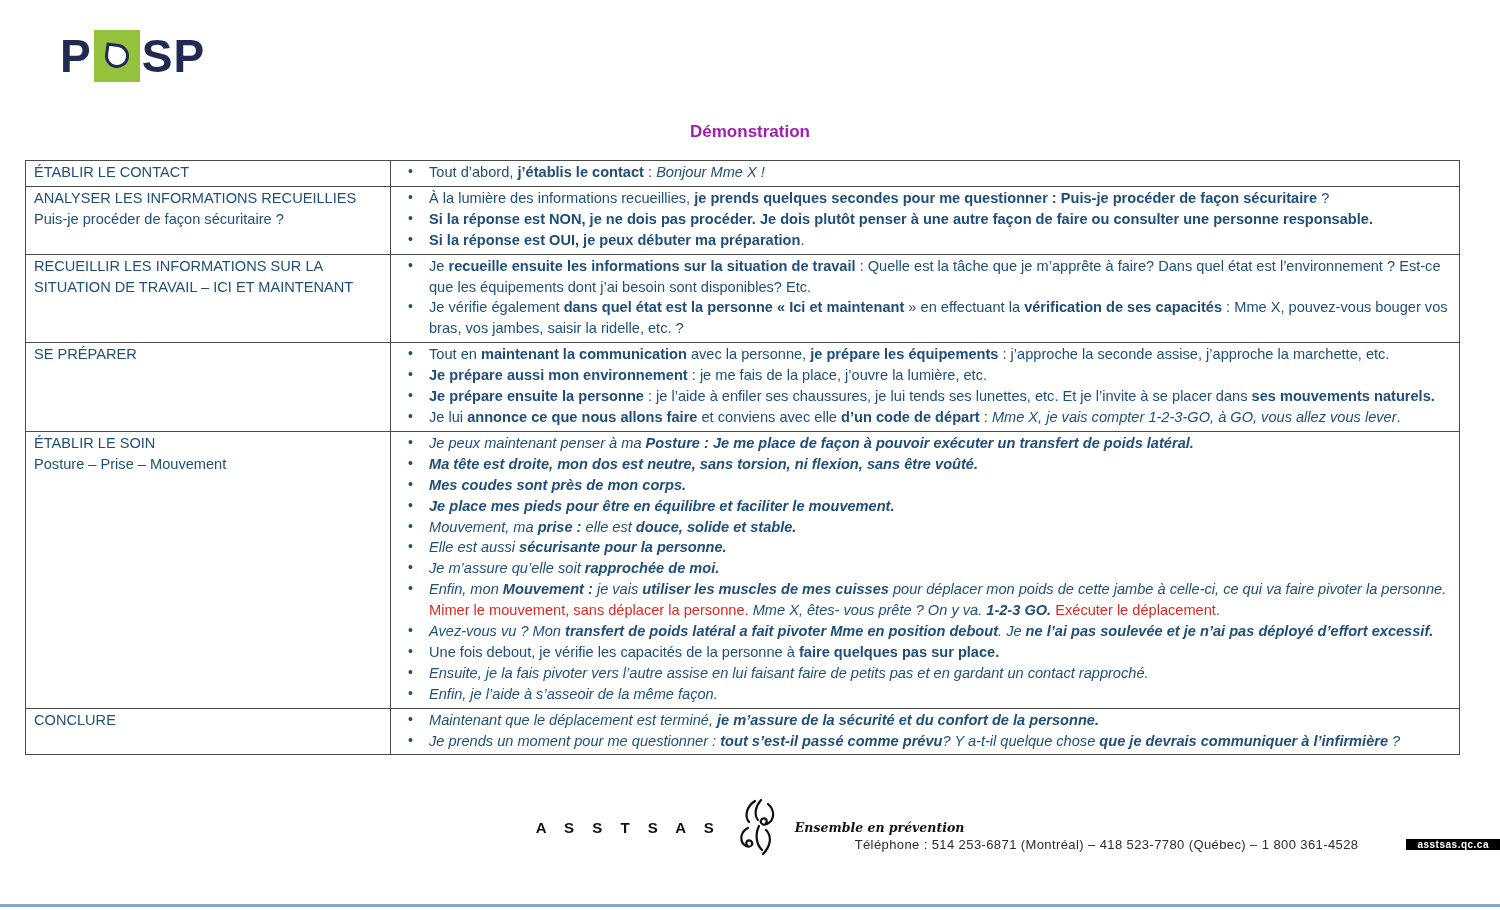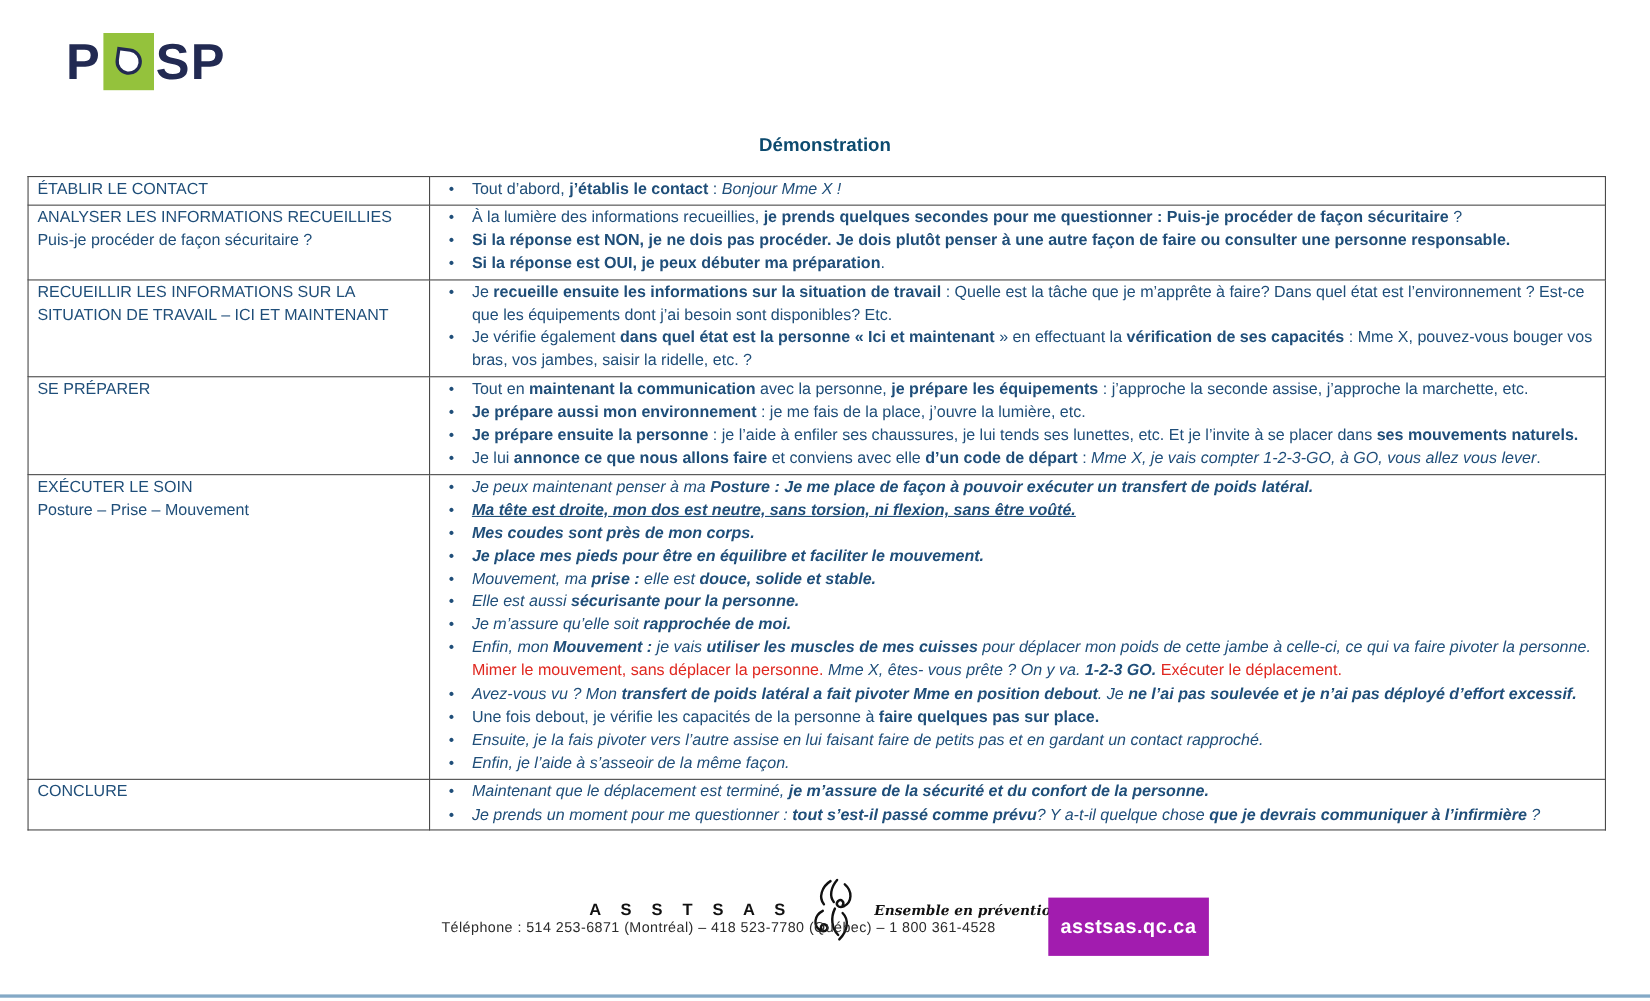--- a/index.html
+++ b/index.html
@@ -14,21 +14,21 @@
   .logo-acronym .dsq { position:relative; width:46px; height:52px; background:#94c23c;
                   margin:0 2px; display:flex; align-items:center; justify-content:center; }
   .logo-acronym .drop { width:24px; height:24px; background:#ffffff;
                   border:3px solid #222a52; border-radius:0 50% 50% 50%;
                   transform:rotate(8deg); }
   .logo-tagline { margin:10px 0 0 28px; font-size:11px; font-weight:700;
                   letter-spacing:1.6px; color:#222a52; line-height:15px; }
 
   
   .title { position:absolute; top:122px; left:0; width:100%; text-align:center;
-           font-size:17px; font-weight:700; color:#0c4a6e; }
+           font-size:17px; font-weight:700; color:#a21caf; }
 
   
   table.demo { position:absolute; left:25px; top:160px; width:1435px;
                border-collapse:collapse; table-layout:fixed; }
   table.demo col.c1 { width:365px; }
   table.demo td { border:1px solid #4a4a4a; vertical-align:top;
                   color:#1f4e79; font-size:14.6px; line-height:20.9px; }
   td.rowhead { padding:1px 8px 3px 8px; font-size:15px; }
   td.rowbody { padding:1px 8px 3px 15px; }
   td.rowbody ul { list-style:none; }
@@ -36,25 +36,25 @@
   td.rowbody .bullet { position:absolute; left:2px; top:-1px; font-size:14px; }
 
   
   .footer-brand { position:absolute; top:798px; left:0; width:100%;
                   display:flex; align-items:center; justify-content:center; }
   .asstsas-name { font-size:15px; font-weight:700; letter-spacing:7px; color:#111;
                   margin-right:10px; }
   .swirl { margin:0 14px 0 4px; }
   .slogan { font-family:"DejaVu Serif", serif; font-style:italic; font-weight:600;
             font-size:12.5px; color:#111; }
-  .footer-contact { position:absolute; top:816px; left:0; width:100%;
-                    display:flex; align-items:center; justify-content:center; gap:48px; }
+  .footer-contact { position:absolute; top:837px; left:0; width:100%;
+                    display:flex; align-items:center; justify-content:flex-end; gap:48px; }
   .phone { font-size:13px; color:#2b2b2b; letter-spacing:0.4px; }
-  .site-badge { background:#a21caf; color:#fff; font-size:18px; font-weight:700;
-                padding:16px 11px; letter-spacing:0.5px; }
+  .site-badge { background:#000000; color:#fff; font-size:10px; font-weight:700;
+                padding:0 11px; letter-spacing:0.5px; }
 
   .bottom-line { position:absolute; left:0; right:0; bottom:3px; height:3px;
                  background:#84a9c6; }
 </style>
 </head>
 <body>
 
 <div class="page">
 
   <div class="logo">
@@ -119,27 +119,27 @@
             <ul>
               <li><span class="bullet">•</span><span>Tout en </span><span style="font-weight: 700;">maintenant la communication</span><span> avec la personne, </span><span style="font-weight: 700;">je prépare les équipements</span><span> : j’approche la seconde assise, j’approche la marchette, etc.</span></li>
               <li><span class="bullet">•</span><span style="font-weight: 700;">Je prépare aussi mon environnement</span><span> : je me fais de la place, j’ouvre la lumière, etc.</span></li>
               <li><span class="bullet">•</span><span style="font-weight: 700;">Je prépare ensuite la personne</span><span> : je l’aide à enfiler ses chaussures, je lui tends ses lunettes, etc.  Et je l’invite à se placer dans </span><span style="font-weight: 700;">ses mouvements naturels.</span></li>
               <li><span class="bullet">•</span><span>Je lui </span><span style="font-weight: 700;">annonce ce que nous allons faire</span><span> et conviens avec elle </span><span style="font-weight: 700;">d’un code de départ</span><span> : </span><span style="font-style: italic;">Mme X, je vais compter 1-2-3-GO, à GO, vous allez vous lever</span><span>.</span></li>
             </ul>
           </td>
         </tr>
         <tr>
           <td class="rowhead">
-            <div>EXÉCUTER LE SOIN</div>
+            <div>ÉTABLIR LE SOIN</div>
             <div>Posture – Prise – Mouvement</div>
           </td>
           <td class="rowbody">
             <ul>
               <li><span class="bullet">•</span><span style="font-style: italic;">Je peux maintenant penser à ma </span><span style="font-weight: 700; font-style: italic;">Posture : Je me place de façon à pouvoir exécuter un transfert de poids latéral.</span></li>
-              <li><span class="bullet">•</span><span style="font-weight: 700; font-style: italic; text-decoration: underline;">Ma tête est droite, mon dos est neutre, sans torsion, ni flexion, sans être voûté.</span></li>
+              <li><span class="bullet">•</span><span style="font-weight: 700; font-style: italic;">Ma tête est droite, mon dos est neutre, sans torsion, ni flexion, sans être voûté.</span></li>
               <li><span class="bullet">•</span><span style="font-weight: 700; font-style: italic;">Mes coudes sont près de mon corps.</span></li>
               <li><span class="bullet">•</span><span style="font-weight: 700; font-style: italic;">Je place mes pieds pour être en équilibre et faciliter le mouvement.</span></li>
               <li><span class="bullet">•</span><span style="font-style: italic;">Mouvement, ma </span><span style="font-weight: 700; font-style: italic;">prise :</span><span style="font-style: italic;">  elle est </span><span style="font-weight: 700; font-style: italic;">douce, solide et stable.</span></li>
               <li><span class="bullet">•</span><span style="font-style: italic;">Elle est aussi </span><span style="font-weight: 700; font-style: italic; text-align: right;">sécurisante pour la personne.</span></li>
               <li><span class="bullet">•</span><span style="font-style: italic;">Je m’assure qu’elle soit </span><span style="font-weight: 700; font-style: italic;">rapprochée de moi.</span></li>
               <li><span class="bullet">•</span><span style="font-style: italic;">Enfin, mon </span><span style="font-weight: 700; font-style: italic;">Mouvement :</span><span style="font-style: italic;"> je vais </span><span style="font-weight: 700; font-style: italic;">utiliser les muscles de mes cuisses</span><span style="font-style: italic;"> pour déplacer mon poids de cette jambe à celle-ci, ce qui va faire pivoter la personne. </span><span style="color: rgb(224, 40, 32);">Mimer le mouvement, sans déplacer la personne.</span><span>  </span><span style="font-style: italic;">Mme X, êtes- vous prête ? On y va.</span><span>  </span><span style="font-weight: 700; font-style: italic;">1-2-3 GO.</span><span> </span><span style="color: rgb(224, 40, 32);">Exécuter le déplacement.</span></li>
               <li><span class="bullet">•</span><span style="font-style: italic;">Avez-vous vu ? Mon </span><span style="font-weight: 700; font-style: italic;">transfert de poids latéral a fait pivoter Mme en position debout</span><span style="font-style: italic;">. Je </span><span style="font-weight: 700; font-style: italic;">ne l’ai pas soulevée et je n’ai pas déployé d’effort excessif.</span></li>
               <li><span class="bullet">•</span><span>Une fois debout, je vérifie les capacités de la personne à </span><span style="font-weight: 700;">faire quelques pas sur place.</span></li>
               <li><span class="bullet">•</span><span style="font-style: italic;">Ensuite, je la fais pivoter vers l’autre assise en lui faisant faire de petits pas et en gardant un contact rapproché.</span></li>
               <li><span class="bullet">•</span><span style="font-style: italic;">Enfin, je l’aide à s’asseoir de la même façon.</span></li>

